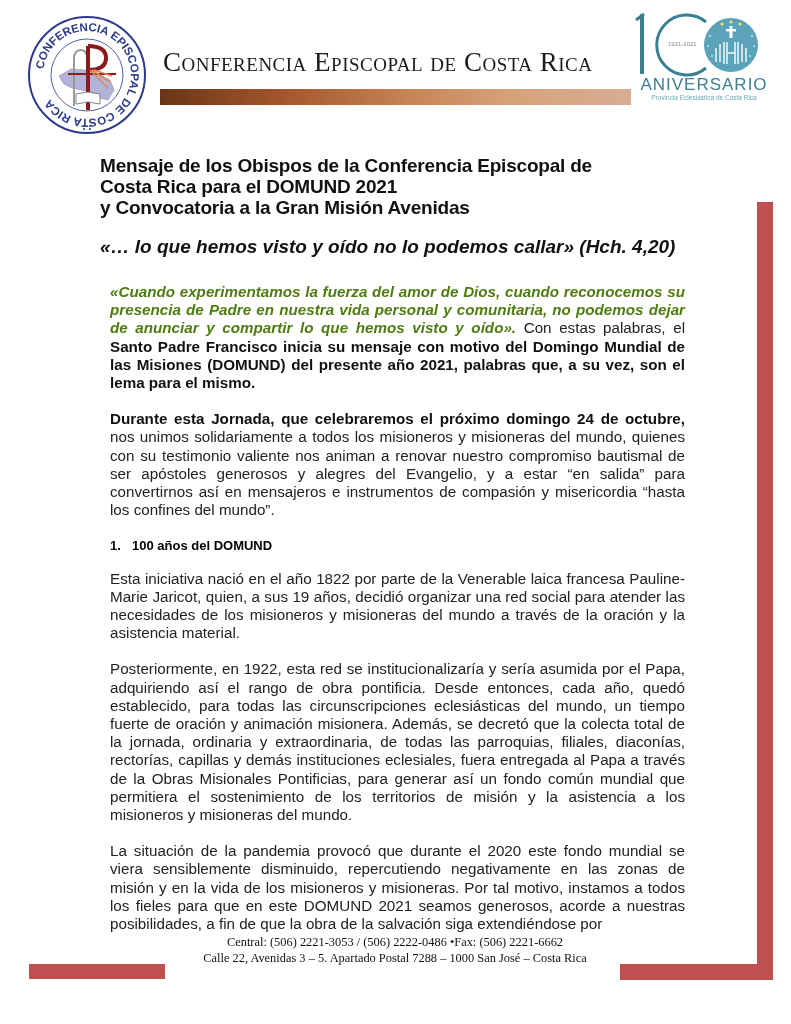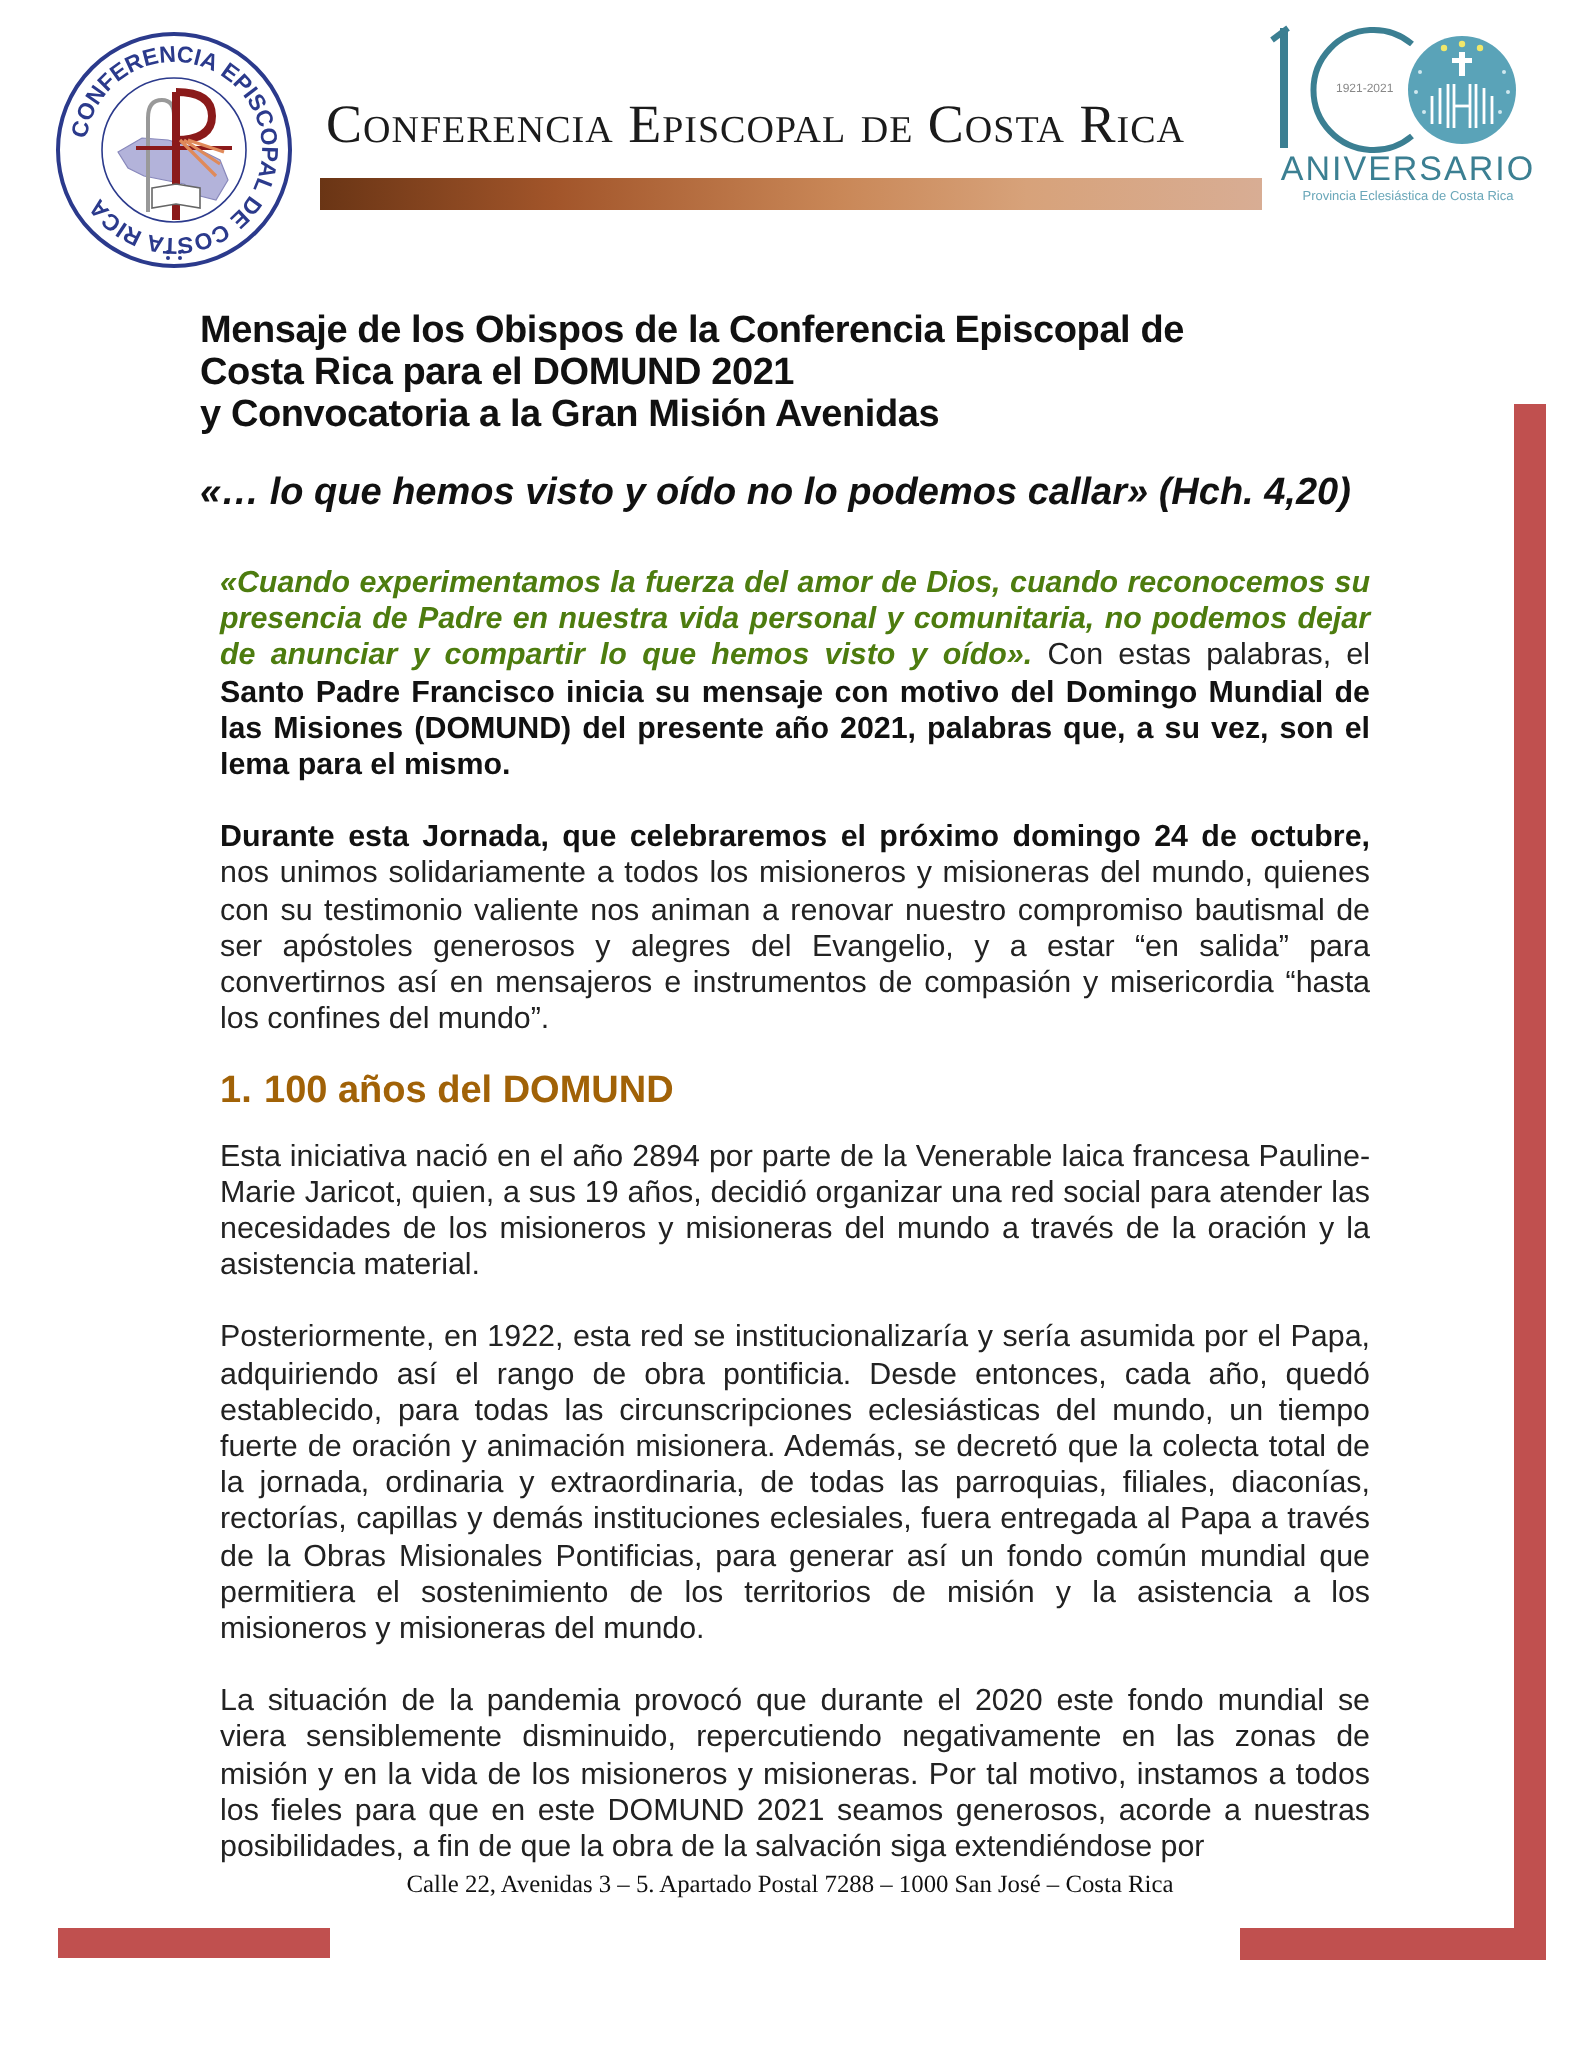--- a/index.html
+++ b/index.html
@@ -19,21 +19,21 @@
     
     .doc-title { position: absolute; left: 100px; top: 155px; width: 600px; text-align: left; font-weight: bold; font-size: 19px; line-height: 21px; color: #111; }
     .doc-title div { letter-spacing: -0.2px; }
     .motto { position: absolute; left: 100px; top: 236px; width: 600px; text-align: left; font-weight: bold; font-style: italic; font-size: 19px; color: #111; }
 
     
     .body { position: absolute; left: 110px; top: 283px; width: 575px; font-size: 15.2px; line-height: 18.2px; color: #222; text-align: justify; }
     .body p { margin: 0 0 18px 0; }
     .body .quote { font-style: italic; color: #4d7c0f; font-weight: bold; }
     .body .strong { font-weight: bold; color: #111; }
-    .section-head { font-weight: bold; font-size: 19px; margin: 0 0 14px 0 !important; color: #a16207; }
+    .section-head { font-weight: bold; font-size: 13px; margin: 0 0 14px 0 !important; color: #000000; }
     .section-head .num { display: inline-block; width: 22px; }
 
     
     .footer { position: absolute; left: 170px; top: 934px; width: 450px; text-align: center; font-family: "Liberation Serif", serif; font-size: 12.4px; line-height: 16px; color: #111; }
   </style>
 </head>
 <body>
 
 <div class="seal">
   <svg width="122" height="122" viewBox="0 0 122 122">
@@ -125,20 +125,21 @@
 <div class="body">
   <p>
     <span class="quote">«Cuando experimentamos la fuerza del amor de Dios, cuando reconocemos su presencia de Padre en nuestra vida personal y comunitaria, no podemos dejar de anunciar y compartir lo que hemos visto y oído».</span><span>  Con estas palabras, el </span><span class="strong">Santo Padre Francisco inicia su mensaje con motivo del Domingo Mundial de las Misiones (DOMUND) del presente año 2021, palabras que, a su vez, son el lema para el mismo.</span>
   </p>
   <p>
     <span class="strong">Durante esta Jornada, que celebraremos el próximo domingo 24 de octubre,</span><span> nos unimos solidariamente a todos los misioneros y misioneras del mundo, quienes con su testimonio valiente nos animan a renovar nuestro compromiso bautismal de ser apóstoles generosos y alegres del Evangelio, y a estar “en salida” para convertirnos así en mensajeros e instrumentos de compasión y misericordia “hasta los confines del mundo”.</span>
   </p>
   <p class="section-head">
     <span class="num">1.</span><span>100 años del DOMUND</span>
   </p>
-  <p>Esta iniciativa nació en el año 2894 por parte de la Venerable laica francesa Pauline-Marie Jaricot, quien, a sus 19 años, decidió organizar una red social para atender las necesidades de los misioneros y misioneras del mundo a través de la oración y la asistencia material.</p>
+  <p>Esta iniciativa nació en el año 1822 por parte de la Venerable laica francesa Pauline-Marie Jaricot, quien, a sus 19 años, decidió organizar una red social para atender las necesidades de los misioneros y misioneras del mundo a través de la oración y la asistencia material.</p>
   <p>Posteriormente, en 1922, esta red se institucionalizaría y sería asumida por el Papa, adquiriendo así el rango de obra pontificia.  Desde entonces, cada año, quedó establecido, para todas las circunscripciones eclesiásticas del mundo, un tiempo fuerte de oración y animación misionera.  Además, se decretó que la colecta total de la jornada, ordinaria y extraordinaria, de todas las parroquias, filiales, diaconías, rectorías, capillas y demás instituciones eclesiales, fuera entregada al Papa a través de la Obras Misionales Pontificias, para generar así un fondo común mundial que permitiera el sostenimiento de los territorios de misión y la asistencia a los misioneros y misioneras del mundo.</p>
   <p>La situación de la pandemia provocó que durante el 2020 este fondo mundial se viera sensiblemente disminuido, repercutiendo negativamente en las zonas de misión y en la vida de los misioneros y misioneras.  Por tal motivo, instamos a todos los fieles para que en este DOMUND 2021 seamos generosos, acorde a nuestras posibilidades, a fin de que la obra de la salvación siga extendiéndose por</p>
 </div>
 
 <div class="footer">
+  <div>Central: (506) 2221-3053 / (506) 2222-0486 •Fax: (506) 2221-6662</div>
   <div>Calle 22, Avenidas 3 – 5. Apartado Postal 7288 – 1000 San José – Costa Rica</div>
 </div>
 
 </body></html>

